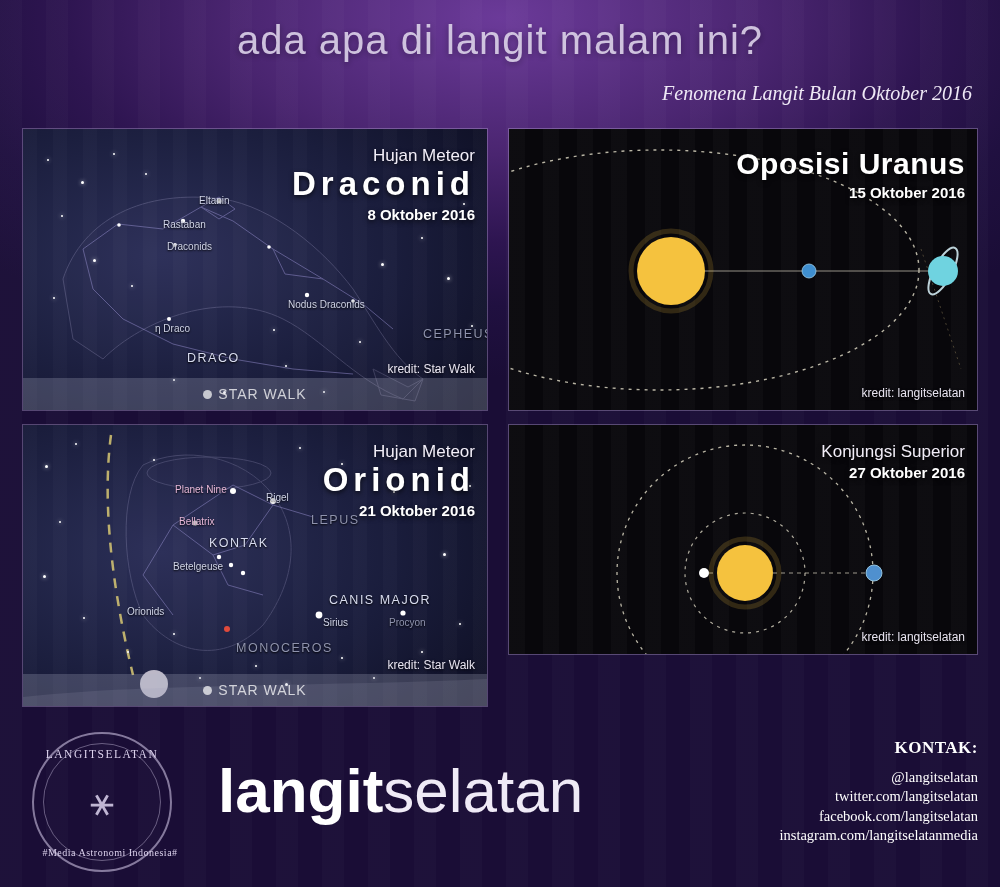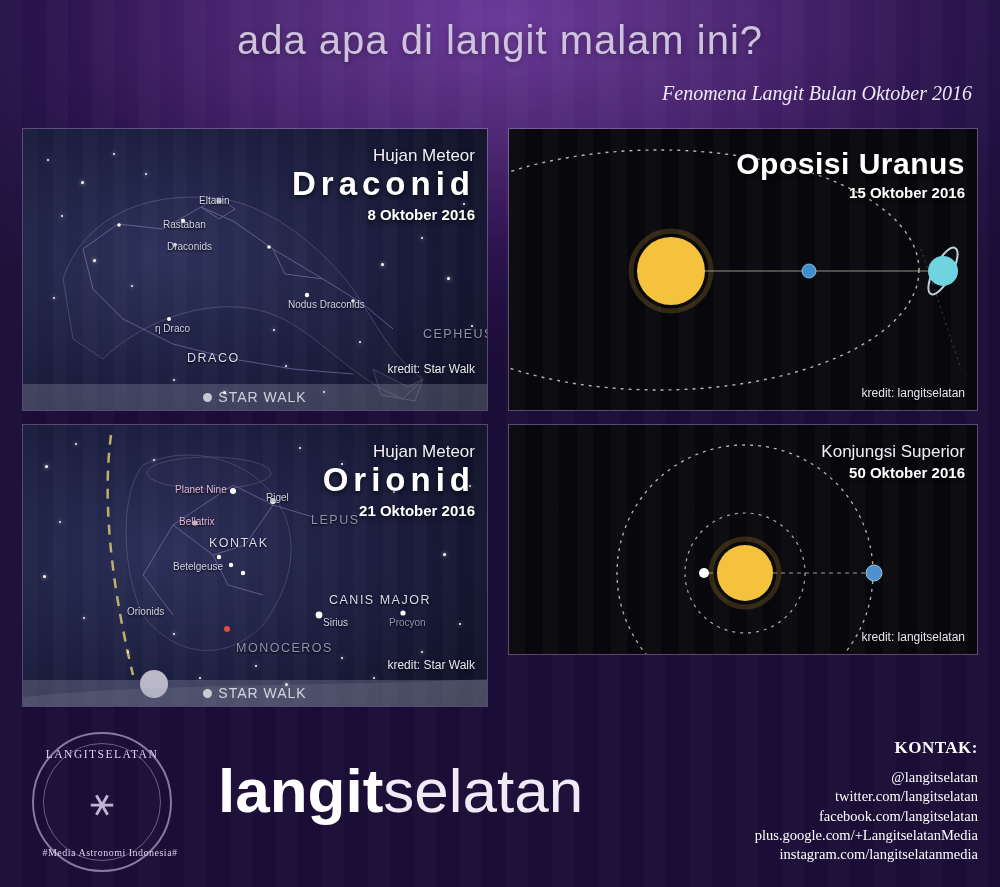--- a/index.html
+++ b/index.html
@@ -129,21 +129,21 @@
     right: 12px;
     bottom: 10px;
     font-size: 12px;
     color: #e8e4f0;
     text-shadow: 0 1px 3px rgba(0,0,0,0.8);
   }
   .credit-bl { bottom: 34px; }
   .starwalk-bar {
     position: absolute;
     left: 0; right: 0; bottom: 0;
-    height: 26px;
+    height: 32px;
     background: rgba(180,185,205,0.25);
     color: rgba(255,255,255,0.75);
     font-size: 14px;
     display: flex;
     align-items: center;
     justify-content: center;
     letter-spacing: 1px;
   }
   .starwalk-bar .sw-dot {
     display: inline-block;
@@ -442,21 +442,21 @@
       <line x1="200" y1="148" x2="368" y2="148" stroke="#cfcab8" stroke-width="1" stroke-dasharray="4 4" opacity="0.75"></line>
       <circle cx="236" cy="148" r="28" fill="#f5c23e"></circle>
       <circle cx="236" cy="148" r="34" fill="none" stroke="#f5c23e" stroke-width="5" opacity="0.18"></circle>
       <circle cx="195" cy="148" r="5" fill="#ffffff"></circle>
       <circle cx="365" cy="148" r="8" fill="#4f90cf"></circle>
       <circle cx="365" cy="148" r="8" fill="none" stroke="#a6d4ea" stroke-width="1" opacity="0.85"></circle>
     </svg>
 
     <div class="panel-heading">
       <div class="ph-kind">Konjungsi Superior</div>
-      <div class="ph-date">50 Oktober 2016</div>
+      <div class="ph-date">27 Oktober 2016</div>
     </div>
     <div class="credit">kredit: langitselatan</div>
   </div>
 
   <div class="footer">
     <div class="logo">
       <div class="ring2"></div>
       <div class="ltop">LANGITSELATAN</div>
       <div class="centaur">⚹</div>
       <div class="lbot">#Media Astronomi Indonesia#</div>
@@ -464,18 +464,17 @@
 
     <div class="brand">
       <b>langit</b><span>selatan</span>
     </div>
 
     <div class="contact">
       <div class="k-title">KONTAK:</div>
       <div class="k-line">@langitselatan</div>
       <div class="k-line">twitter.com/langitselatan</div>
       <div class="k-line">facebook.com/langitselatan</div>
-      <div class="k-line">plus.google.com/+LangitselatanMedia</div>
       <div class="k-line">instagram.com/langitselatanmedia</div>
     </div>
   </div>
 
 </div>
 
 </body></html>

